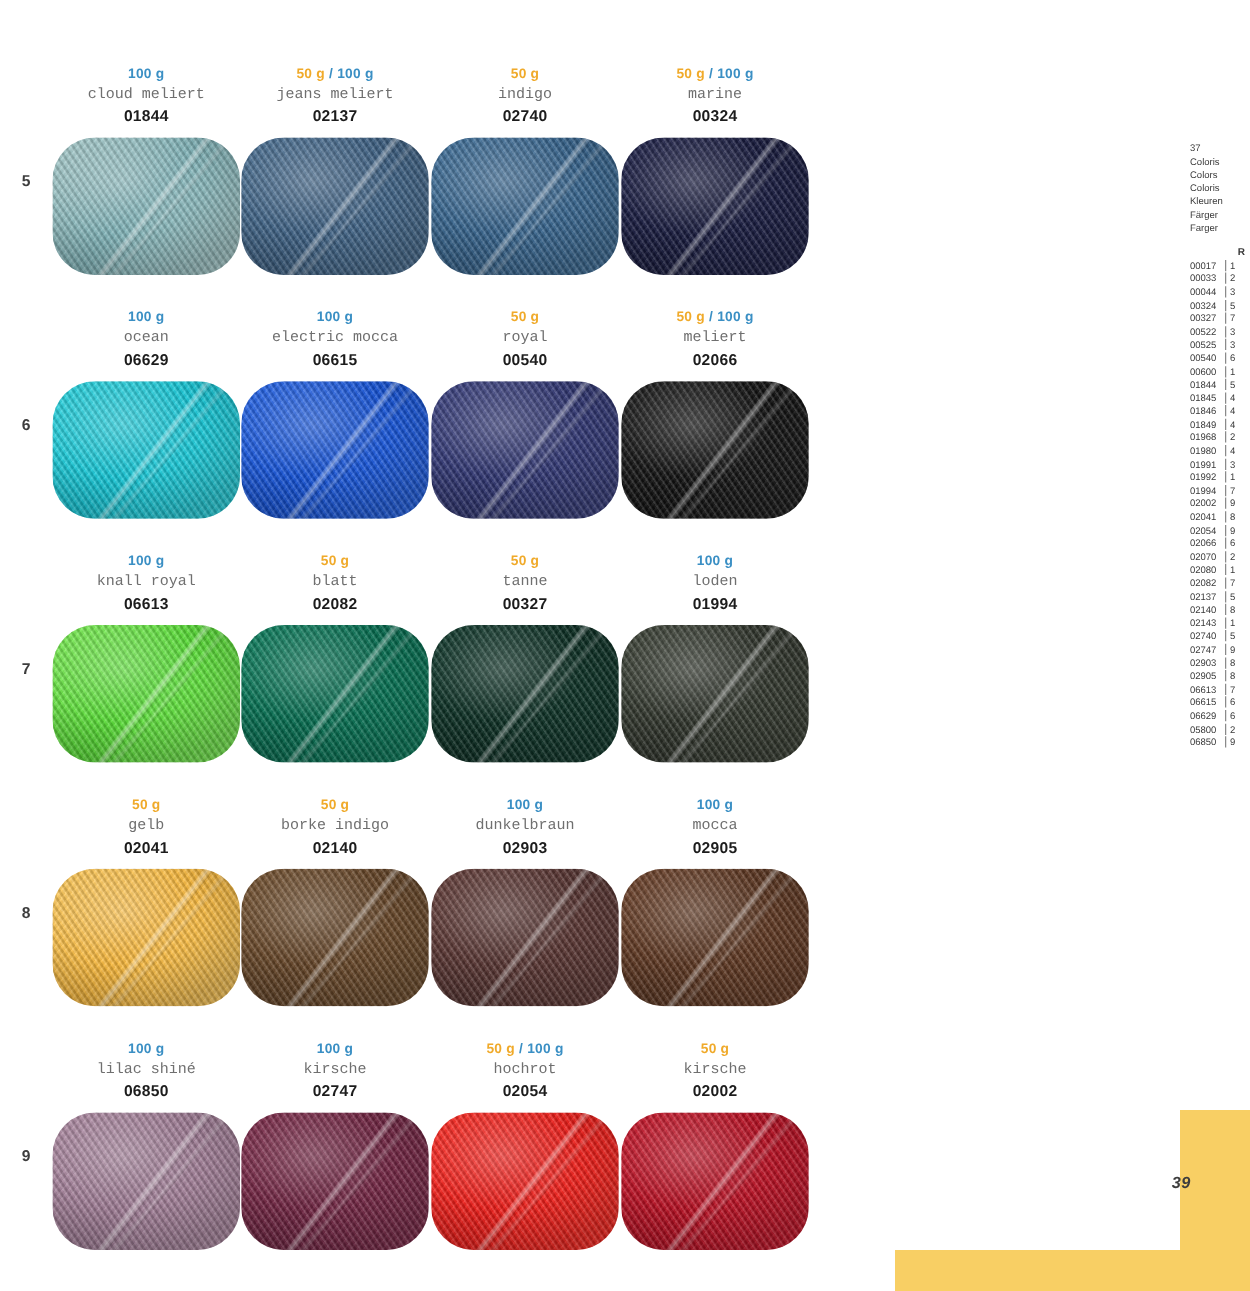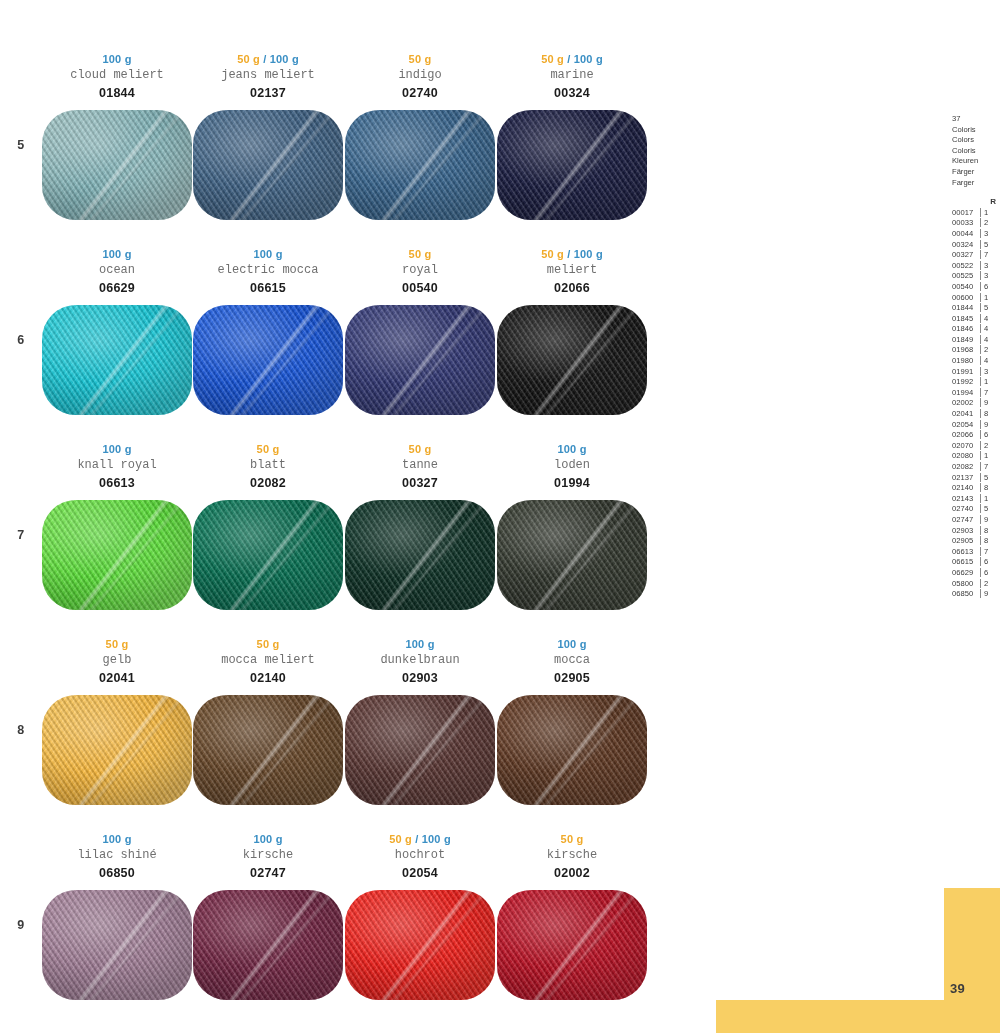--- a/index.html
+++ b/index.html
@@ -112,22 +112,22 @@
     display:flex;align-items:flex-start;white-space:nowrap;height:10.6px;
   }
   #index .icode{width:27px;text-align:left;}
   #index .ibar{
     width:1px;height:9px;background:#8a8a8a;margin:0 3px 0 1px;
   }
   #index .ival{width:10px;text-align:left;}
 
   
   #pagenum{
-    position:absolute;left:925px;top:981px;width:40px;text-align:right;
-    font-size:13px;font-weight:bold;color:#3d3d3d;letter-spacing:.3px;
+    position:absolute;left:925px;top:938px;width:40px;text-align:center;
+    font-size:13px;font-weight:bold;color:#3d3d3d;letter-spacing:.3px;font-style:italic;
   }
 </style>
 </head>
 <body>
 
 <div id="page">
 
   <div class="accent-bar" id="accent-vert"></div>
   <div class="accent-bar" id="accent-horz"></div>
 
@@ -334,21 +334,21 @@
             <div class="tex"></div>
             <div class="tex2"></div>
             <div class="strand"></div>
             <div class="strand2"></div>
             <div class="shade"></div>
           </div>
         </div>
         <div class="cell" style="left: 193px;">
           <div class="labels">
             <div class="weight"><span style="color: rgb(240, 170, 42);">50 g</span></div>
-            <div class="cname">mocca meliert</div>
+            <div class="cname">borke indigo</div>
             <div class="ccode">02140</div>
           </div>
           <div class="ball">
             <div class="base" style="background:linear-gradient(135deg,#73512f 0%,#634326 48%,#73512f 100%)"></div>
             <div class="tex"></div>
             <div class="tex2"></div>
             <div class="strand"></div>
             <div class="strand2"></div>
             <div class="shade"></div>
           </div>

